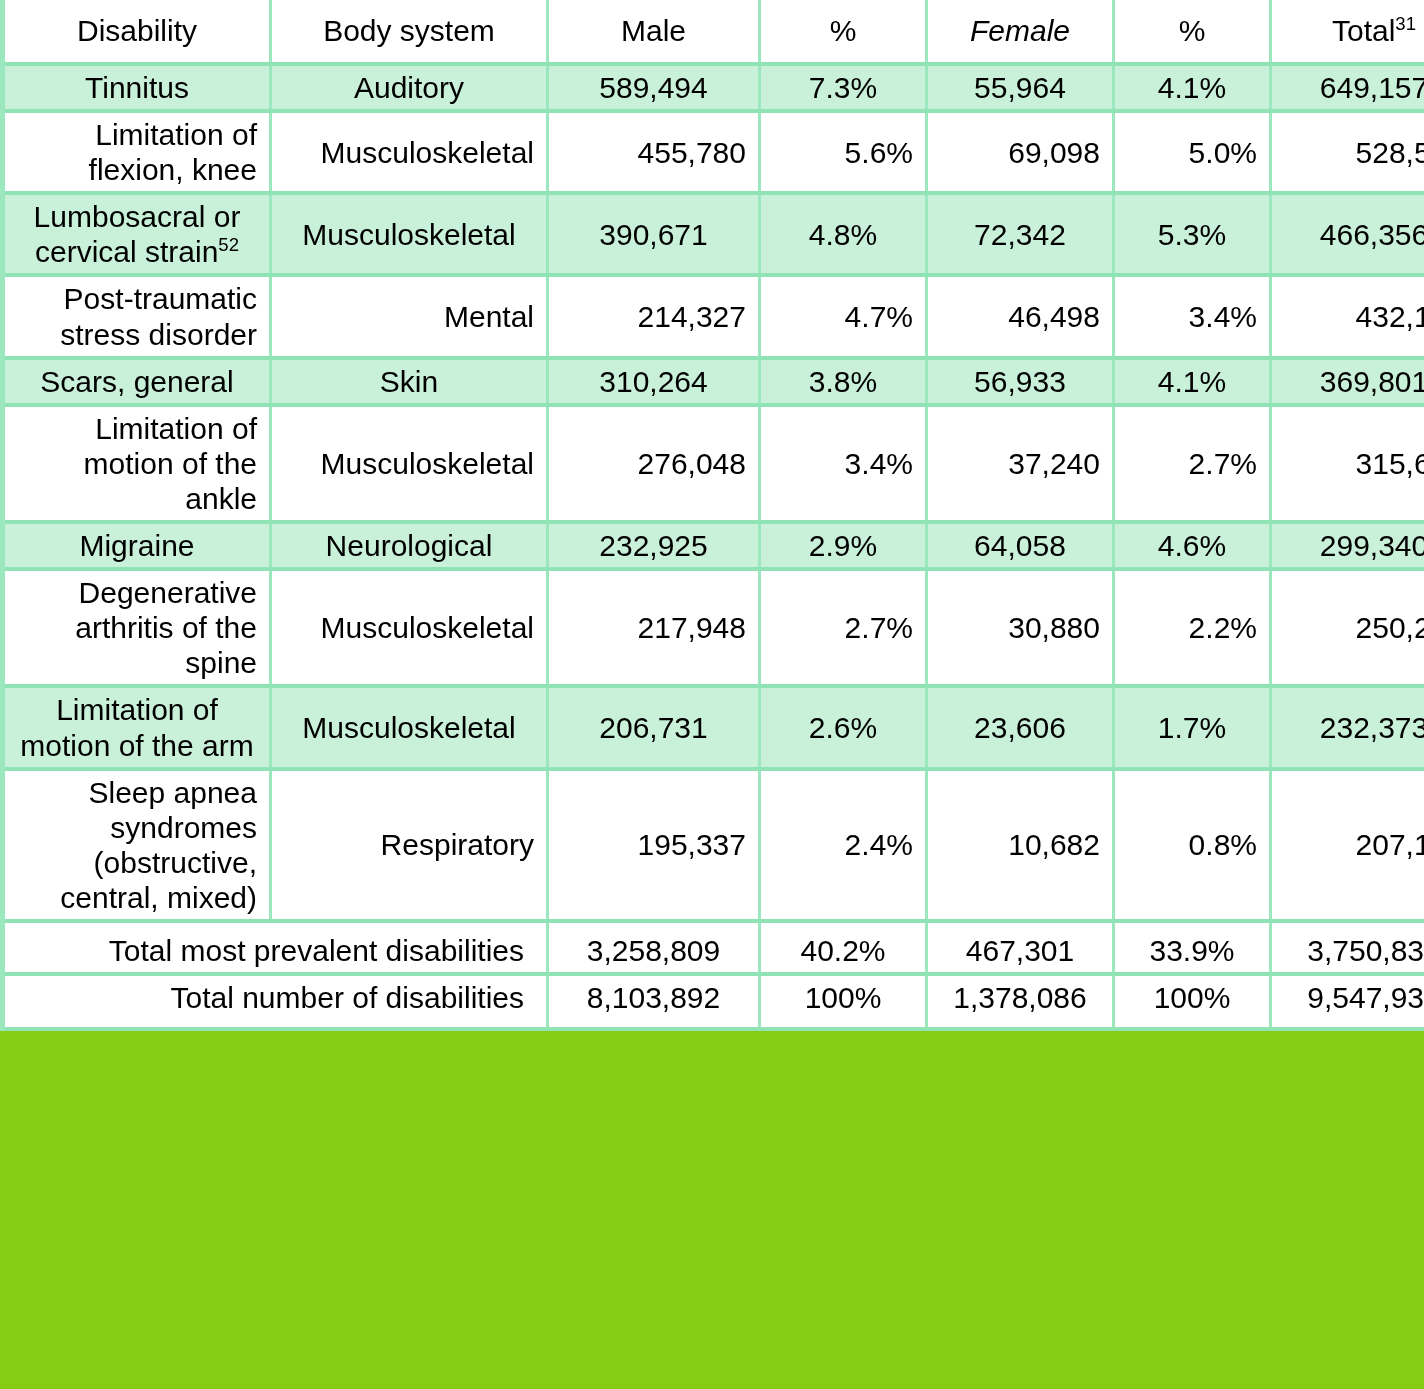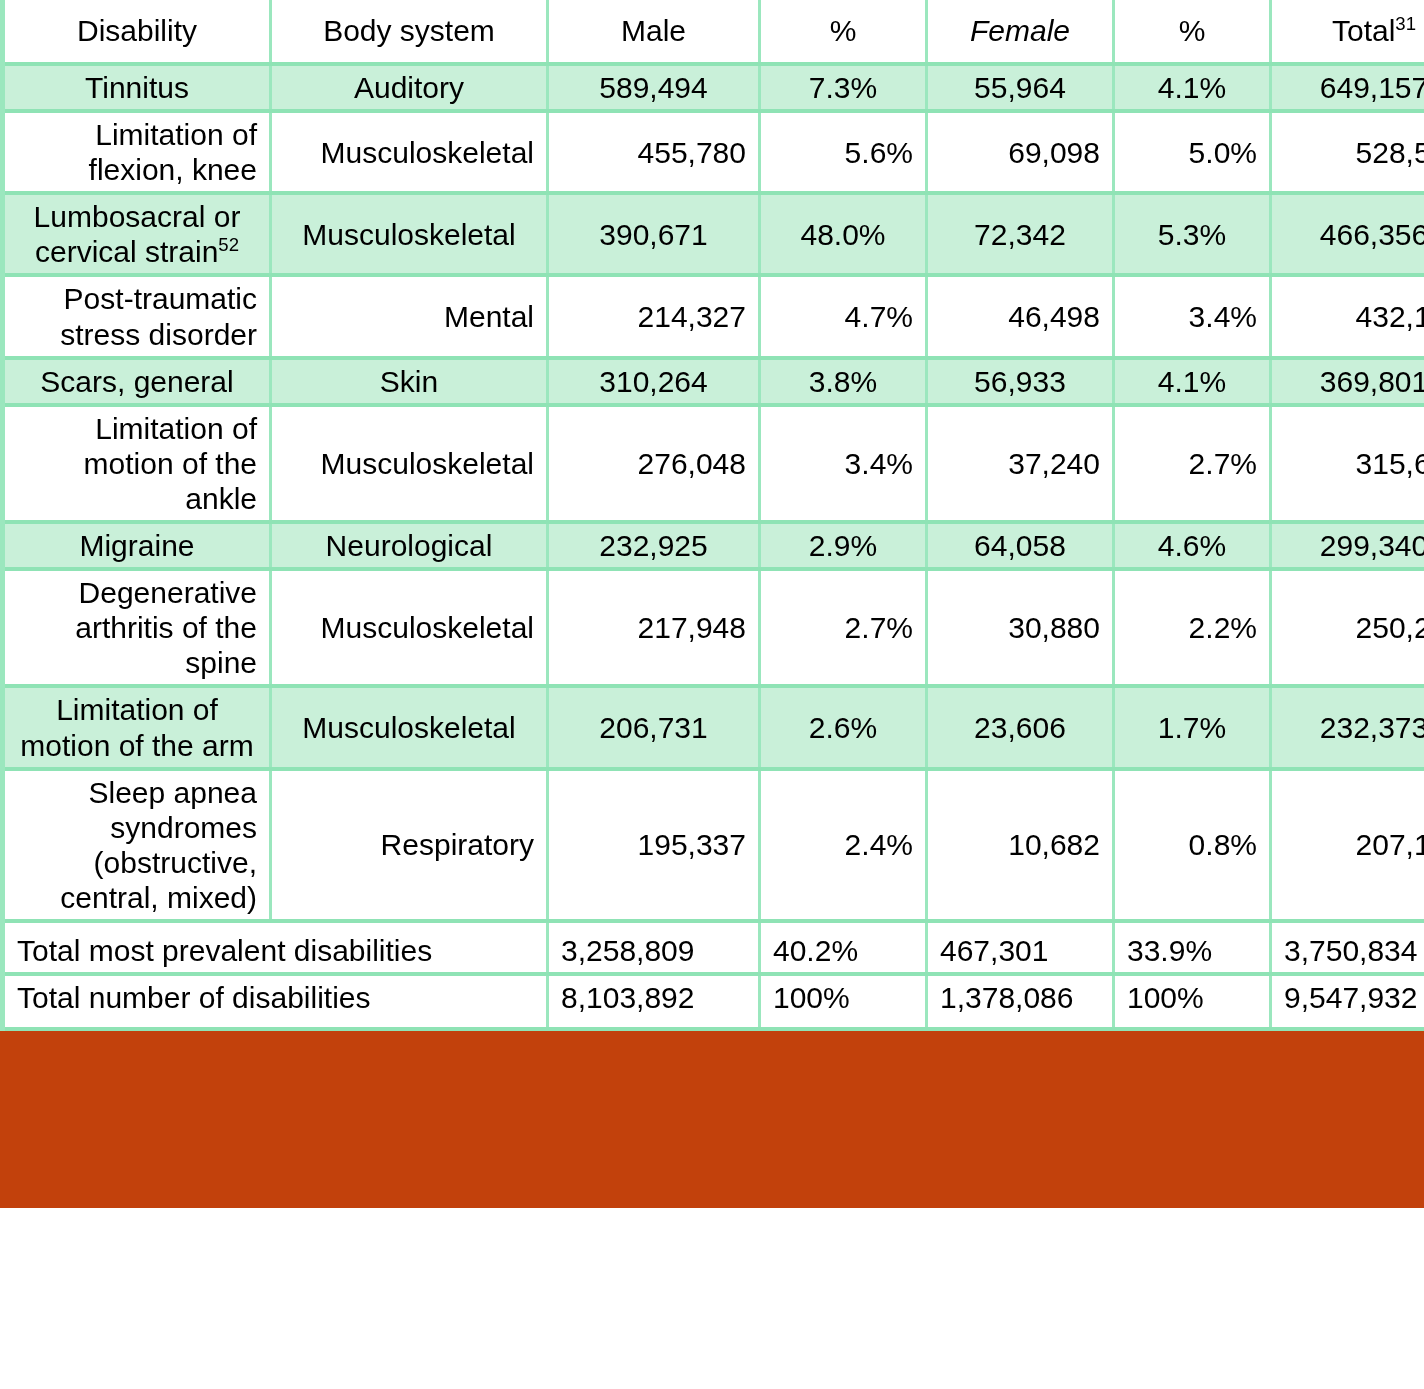--- a/index.html
+++ b/index.html
@@ -10,23 +10,23 @@
   body {
     width: 1424px;
     height: 1389px;
     font-family: "Liberation Sans", sans-serif;
     color: #000000;
     overflow: hidden;
   }
 
   #table-wrap {
     width: 1424px;
-    height: 1208px;
+    height: 1389px;
     box-sizing: border-box;
-    background: #c2410c;
+    background: #84cc16;
     position: relative;
   }
 
   table.prevalence-table {
     border-collapse: collapse;
     width: 1424px;
     table-layout: fixed;
   }
 
   table.prevalence-table td,
@@ -92,26 +92,26 @@
 
   
   tfoot td {
     background: #96ECC1;
     border-bottom: none;
     border-right: none;
     font-weight: bold;
     font-size: 30px;
     padding-top: 3px;
     padding-bottom: 3px;
-    text-align: left;
+    text-align: center;
   }
   tfoot tr > *:first-child { border-left: 5px solid #9BE7BE; }
   tfoot tr.first-total td { padding-top: 10px; }
   tfoot tr.second-total td { padding-bottom: 12px; }
-  tfoot td.foot-label { padding-right: 22px; }
+  tfoot td.foot-label { text-align: right; padding-right: 22px; }
 </style>
 </head>
 <body>
 
 <div id="table-wrap">
   <table class="prevalence-table">
     <thead>
       <tr>
         <th class="col-disability">Disability</th>
         <th class="col-bodysystem">Body system</th>
@@ -139,21 +139,21 @@
           <td class="col-male">455,780</td>
           <td class="col-malepct">5.6%</td>
           <td class="col-female">69,098</td>
           <td class="col-femalepct">5.0%</td>
           <td class="col-total">528,592</td>
         </tr>
         <tr class="band">
           <td class="col-disability"><span>Lumbosacral or cervical strain</span><sup>52</sup></td>
           <td class="col-bodysystem">Musculoskeletal</td>
           <td class="col-male">390,671</td>
-          <td class="col-malepct">48.0%</td>
+          <td class="col-malepct">4.8%</td>
           <td class="col-female">72,342</td>
           <td class="col-femalepct">5.3%</td>
           <td class="col-total">466,356</td>
         </tr>
         <tr class="plain">
           <td class="col-disability">Post-traumatic stress disorder</td>
           <td class="col-bodysystem">Mental</td>
           <td class="col-male">214,327</td>
           <td class="col-malepct">4.7%</td>
           <td class="col-female">46,498</td>

